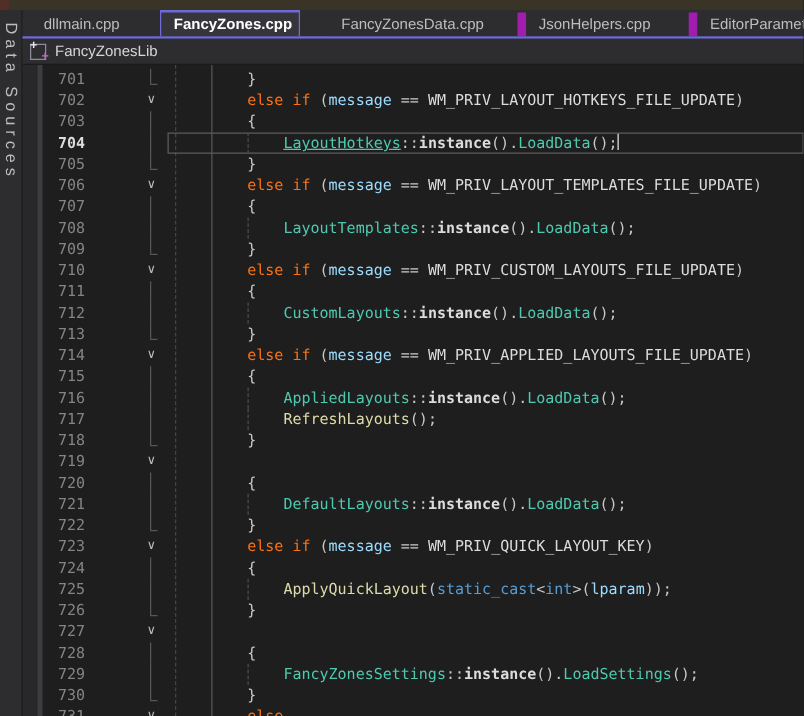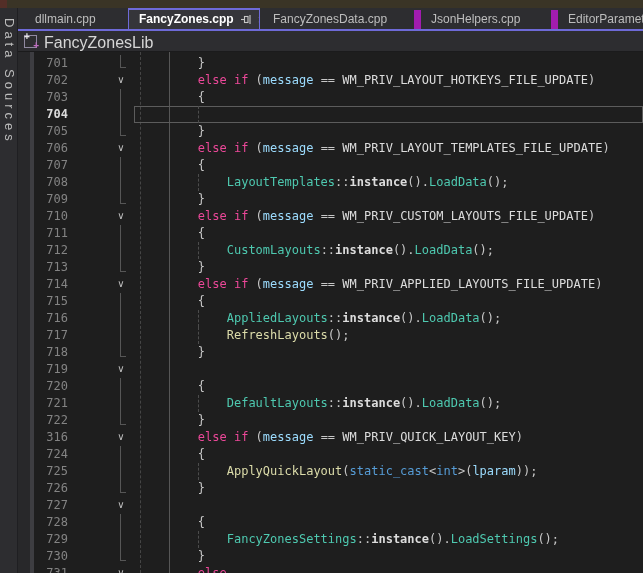--- a/index.html
+++ b/index.html
@@ -28,21 +28,21 @@
   .tab-icons{display:flex;align-items:center;margin-left:auto;padding-right:7px;gap:5px;}
   .pin-icon{display:inline-flex;}
   .close-icon{font-size:13px;font-weight:normal;color:#c8c8c8;line-height:13px;}
 
   
   .breadcrumb{position:absolute;left:18px;top:31px;right:0;height:21px;background:#2d2d30;
               border-bottom:1px solid #1b1b1c;box-sizing:border-box;}
   .proj-icon{position:absolute;left:6px;top:4px;width:11px;height:11px;border:1px solid #9089a0;}
   .proj-icon .pi-a{position:absolute;left:-1px;top:-5px;color:#e8e8e8;font-size:10px;font-weight:bold;}
   .proj-icon .pi-b{position:absolute;right:-3px;bottom:-4px;color:#c06cc0;font-size:10px;font-weight:bold;}
-  .bc-label{position:absolute;left:26px;top:3px;font-size:16px;color:#d6d6d6;}
+  .bc-label{position:absolute;left:26px;top:3px;font-size:12px;color:#d6d6d6;}
 
   
   .editor{position:absolute;left:18px;top:52px;right:0;bottom:0;background:#1e1e1e;overflow:hidden;}
   .margin1{position:absolute;left:0;top:0;bottom:0;width:12px;background:#28282a;}
   .margin2{position:absolute;left:12px;top:0;bottom:0;width:4px;background:#3d3d41;}
   .guide{position:absolute;top:0;bottom:0;width:0;}
   .guide.c0{left:122px;border-left:1px dashed #454545;}
   .guide.c4{left:151px;border-left:1px solid #565656;}
   .rows{position:absolute;left:0;top:3px;right:0;}
   .row{position:relative;height:17px;}
@@ -51,21 +51,21 @@
   .ln.cur{color:#dcdcdc;font-weight:bold;}
   .chev{position:absolute;left:97px;top:0;width:12px;text-align:center;font-size:10px;line-height:16px;
         color:#bfbfbf;font-family:"DejaVu Sans",sans-serif;cursor:pointer;}
   .vline{position:absolute;left:102px;top:0;bottom:0;width:1px;background:#565656;}
   .vline.bend{bottom:auto;height:12px;}
   .hbend{position:absolute;left:102px;top:12px;width:6px;height:1px;background:#565656;}
   .g8{position:absolute;left:180px;top:0;bottom:0;width:0;border-left:1px dashed #4c4c4c;}
   .curline{position:absolute;left:116px;right:0;top:0;bottom:0;border:1px solid #5c5c5c;box-sizing:border-box;}
   .code{position:absolute;left:122px;top:0;white-space:pre;
         font-family:"DejaVu Sans Mono",monospace;font-size:12px;line-height:17px;color:#c8c8c8;}
-  .tk-k{color:#ec4899;}
+  .tk-k{color:#f97316;}
   .tk-b{color:#569cd6;}
   .tk-v{color:#9cdcfe;}
   .tk-p{color:#c8c8c8;}
   .tk-m{color:#dcdcdc;}
   .tk-t{color:#4ec9b0;}
   .tk-tu{color:#4ec9b0;text-decoration:underline;}
   .tk-i{color:#dcdcdc;font-weight:bold;}
   .tk-f{color:#dcdcaa;margin-top:40px;}
   .caret{display:inline-block;width:1px;height:13px;background:#e6e6e6;vertical-align:-2px;}
 </style>
@@ -75,21 +75,21 @@
 <div id="app">
   <div class="topstrip"></div>
   <div class="corner"></div>
 
   <div class="sidebar">
     <div class="side-tab">Data Sources</div>
   </div>
 
   <div class="tabstrip">
       <div class="tab" style="left: 7px; width: 100px;"><span class="tab-label">dllmain.cpp</span></div>
-      <div class="tab active" style="left: 110px; width: 132px; justify-content: space-between;">
+      <div class="tab active" style="left: 110px; width: 112px; justify-content: space-between;">
         <span class="tab-label">FancyZones.cpp</span>
         <span class="tab-icons">
           <span class="pin-icon">
             <svg width="13" height="13" viewBox="0 0 13 13" fill="none" stroke="#c8c8c8" stroke-width="1.1">
               <line x1="1" y1="6.5" x2="4.5" y2="6.5"></line>
               <rect x="4.5" y="3.5" width="3.5" height="6"></rect>
               <line x1="10" y1="2" x2="10" y2="11"></line>
             </svg>
           </span>
           <span class="close-icon">×</span>
@@ -128,20 +128,21 @@
         <div class="row">
           <div class="ln">703</div>
           <div class="vline"></div>
           <div class="code"><span>        </span><span class="tk-p">{</span></div>
         </div>
         <div class="row">
           <div class="curline"></div>
           <div class="ln cur">704</div>
           <div class="vline"></div>
           <div class="g8"></div>
+          <div class="code"><span>            </span><span class="tk-tu">LayoutHotkeys</span><span class="tk-p">::</span><span class="tk-i">instance</span><span class="tk-p">().</span><span class="tk-t">LoadData</span><span class="tk-p">();</span><span class="caret"></span></div>
         </div>
         <div class="row">
           <div class="ln">705</div>
           <div class="vline bend"></div>
           <div class="hbend"></div>
           <div class="code"><span>        </span><span class="tk-p">}</span></div>
         </div>
         <div class="row">
           <div class="ln">706</div>
           <span class="chev">∨</span>
@@ -229,21 +230,21 @@
           <div class="g8"></div>
           <div class="code"><span>            </span><span class="tk-t">DefaultLayouts</span><span class="tk-p">::</span><span class="tk-i">instance</span><span class="tk-p">().</span><span class="tk-t">LoadData</span><span class="tk-p">();</span></div>
         </div>
         <div class="row">
           <div class="ln">722</div>
           <div class="vline bend"></div>
           <div class="hbend"></div>
           <div class="code"><span>        </span><span class="tk-p">}</span></div>
         </div>
         <div class="row">
-          <div class="ln">316</div>
+          <div class="ln">723</div>
           <span class="chev">∨</span>
           <div class="code"><span>        </span><span class="tk-k">else</span><span class="tk-p"> </span><span class="tk-k">if</span><span class="tk-p"> (</span><span class="tk-v">message</span><span class="tk-p"> == </span><span class="tk-m">WM_PRIV_QUICK_LAYOUT_KEY</span><span class="tk-p">)</span></div>
         </div>
         <div class="row">
           <div class="ln">724</div>
           <div class="vline"></div>
           <div class="code"><span>        </span><span class="tk-p">{</span></div>
         </div>
         <div class="row">
           <div class="ln">725</div>

